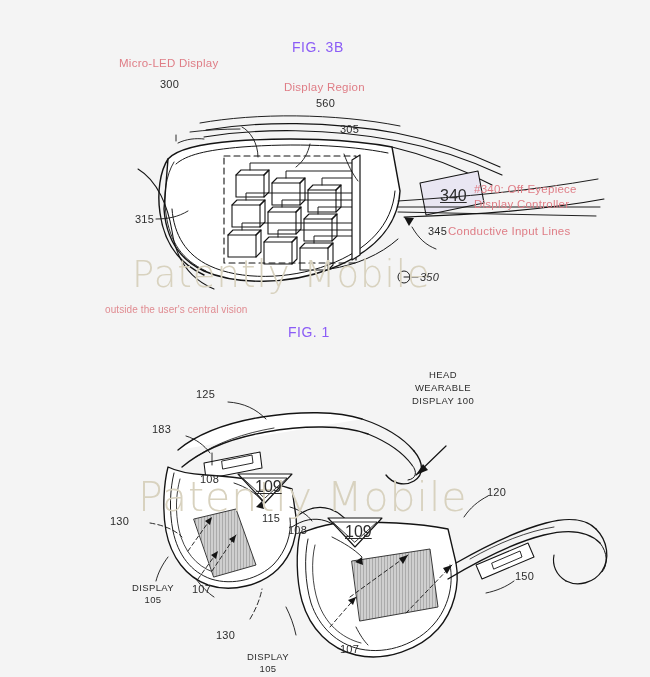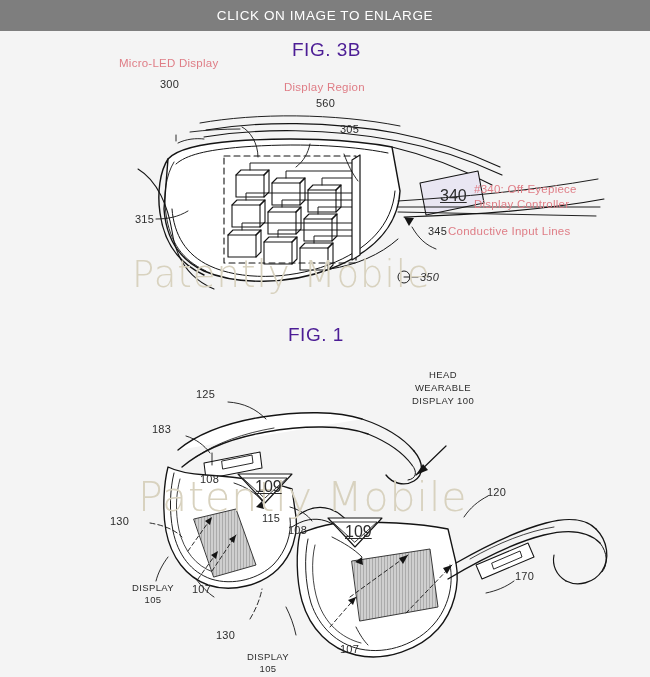--- a/index.html
+++ b/index.html
@@ -45,22 +45,22 @@
     height: 646px;
     overflow: visible;
   }
   
   .lbl {
     position: absolute;
     white-space: pre;
     line-height: 1.18;
   }
   .fig-title {
-    font-size: 19px;
-    color: #4c1d95;
+    font-size: 14px;
+    color: #8b5cf6;
     letter-spacing: 0.5px;
   }
   .ref {
     font-size: 11px;
     color: #2c2c2c;
     letter-spacing: 0.2px;
   }
   .pink {
     font-size: 11.5px;
     color: #df7d86;
@@ -95,23 +95,20 @@
     pointer-events: none;
   }
   #wm1 { left: 132px; top: 222px; font-size: 37px; letter-spacing: 1px; }
   #wm2 { left: 138px; top: 442px; font-size: 41px; letter-spacing: 1px; }
 </style>
 </head>
 <body>
 
 <div id="page">
 
-  <div id="banner">
-    <span>CLICK ON IMAGE TO ENLARGE</span>
-  </div>
 
   <div id="canvas">
 
     <svg class="art" viewBox="0 0 650 646">
       <defs>
         <pattern id="hatch" width="3" height="3" patternUnits="userSpaceOnUse">
           <rect width="3" height="3" fill="#cfcfcf"></rect>
           <line x1="0" y1="0" x2="0" y2="3" stroke="#8e8e8e" stroke-width="1.1"></line>
         </pattern>
       </defs>
@@ -313,20 +310,21 @@
     <div class="lbl boxnum" style="left:440px; top:156px;">340</div>
 
     <div class="lbl pink" style="left:474px; top:152px;">#340: Off-Eyepiece</div>
     <div class="lbl pink" style="left:474px; top:167px;">Display Controller</div>
 
     <div class="lbl ref" style="left:428px; top:194px;">345</div>
     <div class="lbl pink" style="left:448px; top:194px;">Conductive Input Lines</div>
 
     <div class="lbl ref" style="left:420px; top:240px;font-style:italic;">350</div>
 
+    <div class="lbl pink-note" style="left:105px; top:272px;">outside the user's central vision</div>
 
     <div class="lbl fig-title" style="left:288px; top:293px;">FIG. 1</div>
 
     <div class="lbl caps" style="left:398px; top:338px; width:90px;">HEAD</div>
     <div class="lbl caps" style="left:398px; top:351px; width:90px;">WEARABLE</div>
     <div class="lbl caps" style="left:398px; top:364px; width:90px;">DISPLAY 100</div>
 
     <div class="lbl ref" style="left:196px; top:357px;">125</div>
 
     <div class="lbl ref" style="left:152px; top:392px;">183</div>
@@ -338,21 +336,21 @@
     <div class="lbl ref" style="left:110px; top:484px;">130</div>
 
     <div class="lbl ref" style="left:262px; top:481px;">115</div>
 
     <div class="lbl ref" style="left:288px; top:493px;">108</div>
 
     <div class="lbl boxnum" style="left:345px; top:492px;">109</div>
 
     <div class="lbl ref" style="left:487px; top:455px;">120</div>
 
-    <div class="lbl ref" style="left:515px; top:539px;">170</div>
+    <div class="lbl ref" style="left:515px; top:539px;">150</div>
 
     <div class="lbl caps" style="left:123px; top:551px; width:60px;">DISPLAY</div>
     <div class="lbl caps" style="left:123px; top:563px; width:60px;">105</div>
 
     <div class="lbl ref" style="left:192px; top:552px;">107</div>
 
     <div class="lbl ref" style="left:216px; top:598px;">130</div>
 
     <div class="lbl caps" style="left:238px; top:620px; width:60px;">DISPLAY</div>
     <div class="lbl caps" style="left:238px; top:632px; width:60px;">105</div>

